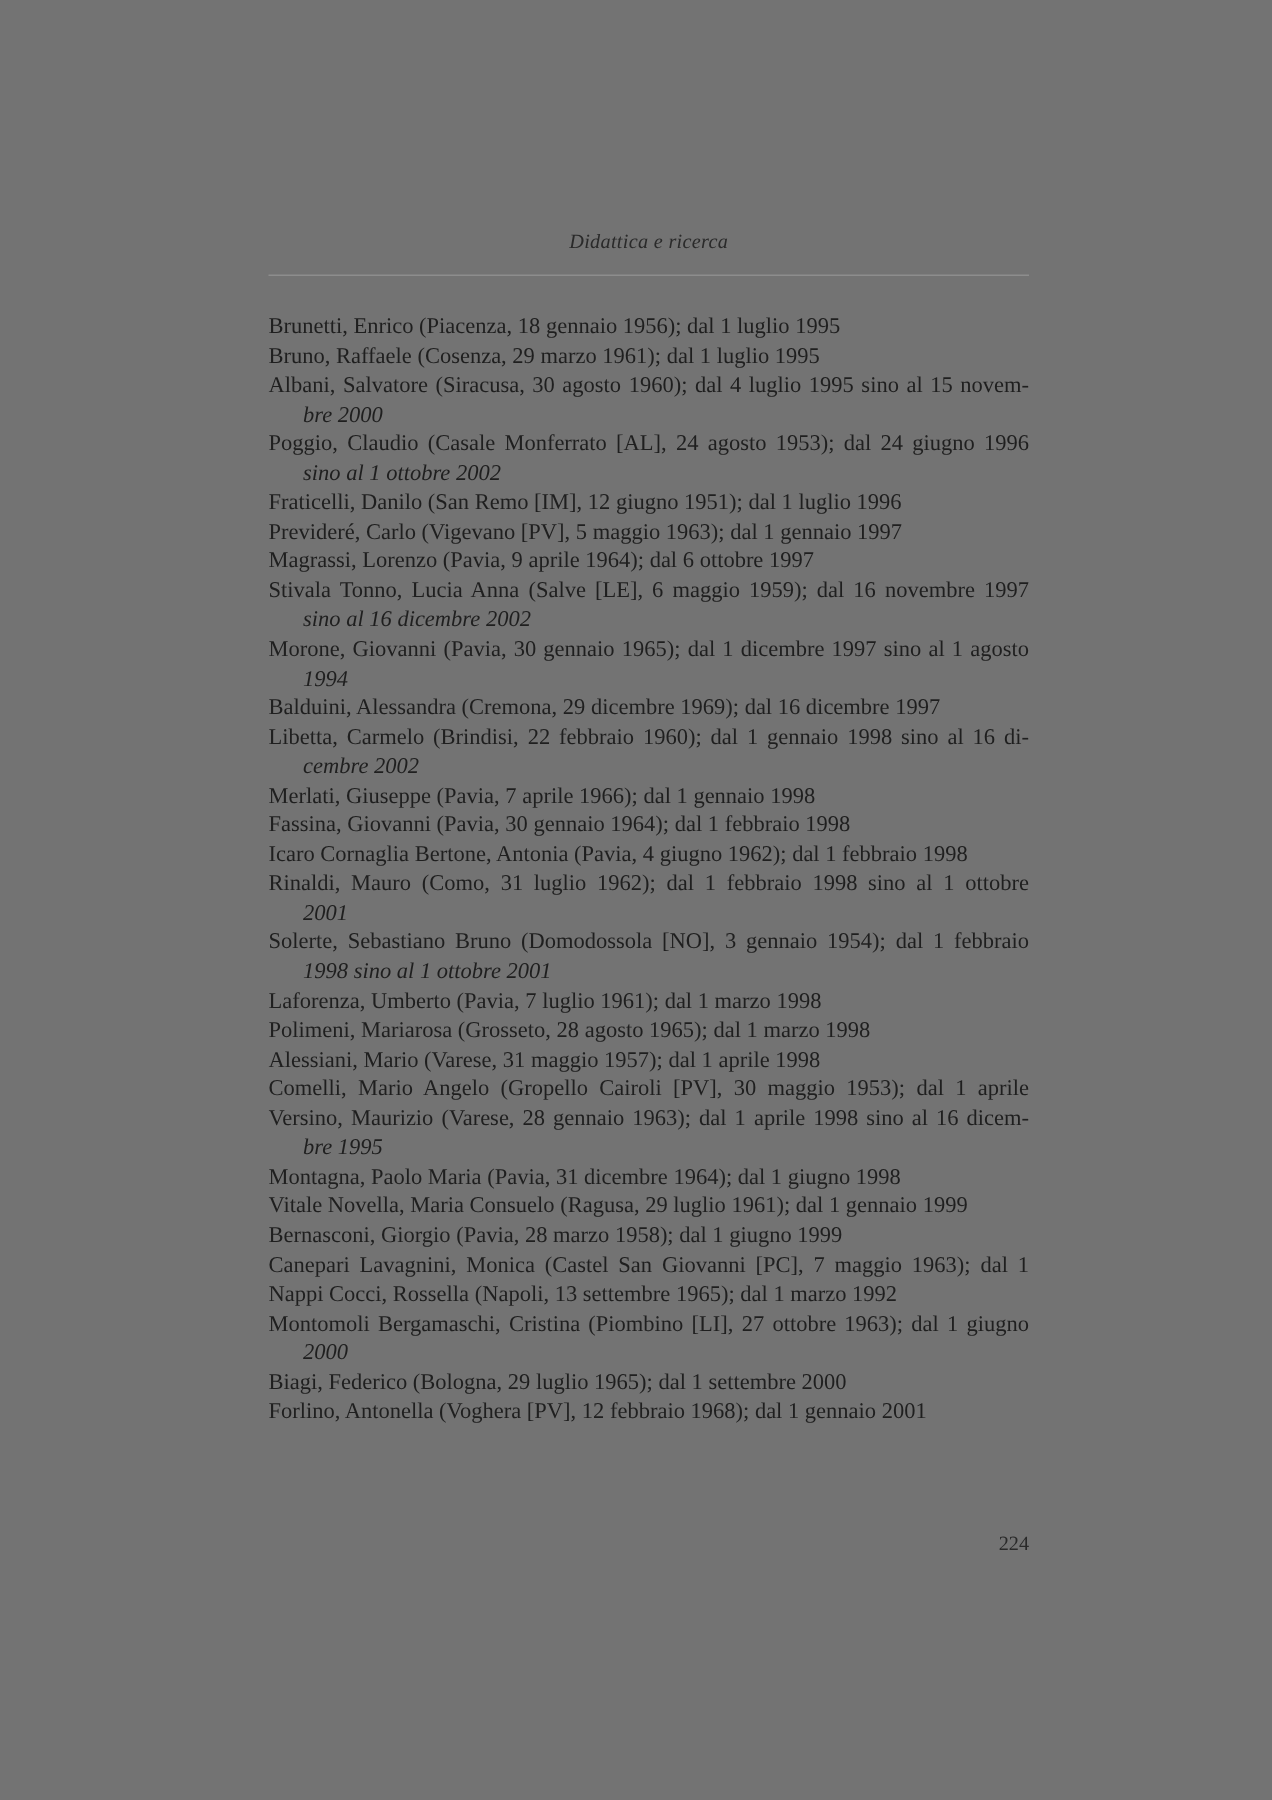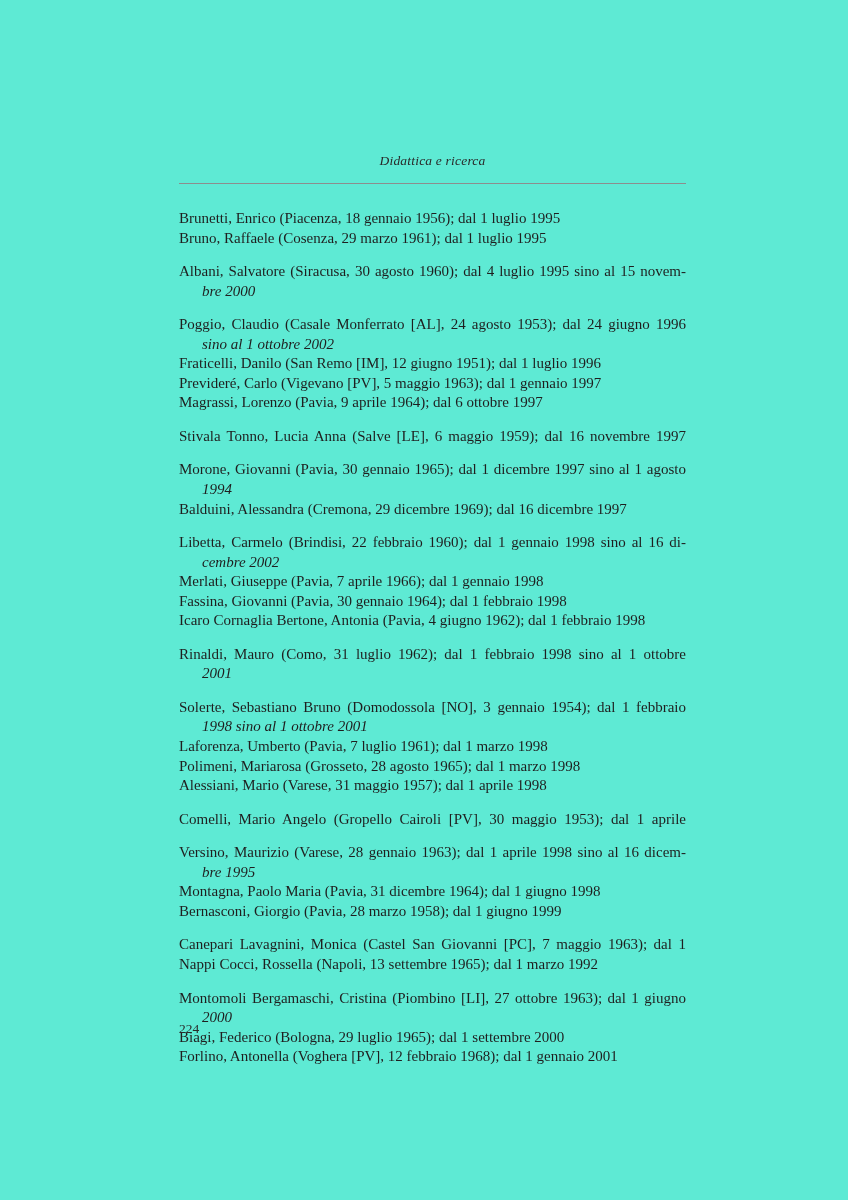--- a/index.html
+++ b/index.html
@@ -12,21 +12,21 @@
     height: 1200px;
     position: relative;
     font-family: "Liberation Serif", serif;
     color: #1f1f1f;
   }
   .page {
     position: absolute;
     left: 0; top: 0;
     width: 848px;
     height: 1200px;
-    background: #5eead4;
+    background: #737373;
   }
   .column {
     position: absolute;
     left: 179px;
     width: 507px;
   }
   .running-head {
     top: 153px;
     text-align: center;
     font-style: italic;
@@ -46,29 +46,28 @@
   }
   .line {
     height: 19.55px;
     overflow: hidden;
     white-space: nowrap;
   }
   .line.full {
     white-space: normal;
     text-align: justify;
     text-align-last: justify;
-    margin-top: 14px;
   }
   .line.cont {
     padding-left: 23px;
     font-style: italic;
   }
   .folio {
     top: 1021px;
-    text-align: left;
+    text-align: right;
     font-size: 13.5px;
     color: #2a2a2a;
   }
 </style>
 </head>
 <body>
 
 <div class="page">
   <div class="column running-head">Didattica e ricerca</div>
   <div class="column rule"></div>
@@ -76,39 +75,41 @@
       <div class="line">Brunetti, Enrico (Piacenza, 18 gennaio 1956); dal 1 luglio 1995</div>
       <div class="line">Bruno, Raffaele (Cosenza, 29 marzo 1961); dal 1 luglio 1995</div>
       <div class="line full">Albani, Salvatore (Siracusa, 30 agosto 1960); dal 4 luglio 1995 sino al 15 novem-</div>
       <div class="line cont">bre 2000</div>
       <div class="line full">Poggio, Claudio (Casale Monferrato [AL], 24 agosto 1953); dal 24 giugno 1996</div>
       <div class="line cont">sino al 1 ottobre 2002</div>
       <div class="line">Fraticelli, Danilo (San Remo [IM], 12 giugno 1951); dal 1 luglio 1996</div>
       <div class="line">Previderé, Carlo (Vigevano [PV], 5 maggio 1963); dal 1 gennaio 1997</div>
       <div class="line">Magrassi, Lorenzo (Pavia, 9 aprile 1964); dal 6 ottobre 1997</div>
       <div class="line full">Stivala Tonno, Lucia Anna (Salve [LE], 6 maggio 1959); dal 16 novembre 1997</div>
+      <div class="line cont">sino al 16 dicembre 2002</div>
       <div class="line full">Morone, Giovanni (Pavia, 30 gennaio 1965); dal 1 dicembre 1997 sino al 1 agosto</div>
       <div class="line cont">1994</div>
       <div class="line">Balduini, Alessandra (Cremona, 29 dicembre 1969); dal 16 dicembre 1997</div>
       <div class="line full">Libetta, Carmelo (Brindisi, 22 febbraio 1960); dal 1 gennaio 1998 sino al 16 di-</div>
       <div class="line cont">cembre 2002</div>
       <div class="line">Merlati, Giuseppe (Pavia, 7 aprile 1966); dal 1 gennaio 1998</div>
       <div class="line">Fassina, Giovanni (Pavia, 30 gennaio 1964); dal 1 febbraio 1998</div>
       <div class="line">Icaro Cornaglia Bertone, Antonia (Pavia, 4 giugno 1962); dal 1 febbraio 1998</div>
       <div class="line full">Rinaldi, Mauro (Como, 31 luglio 1962); dal 1 febbraio 1998 sino al 1 ottobre</div>
       <div class="line cont">2001</div>
       <div class="line full">Solerte, Sebastiano Bruno (Domodossola [NO], 3 gennaio 1954); dal 1 febbraio</div>
       <div class="line cont">1998 sino al 1 ottobre 2001</div>
       <div class="line">Laforenza, Umberto (Pavia, 7 luglio 1961); dal 1 marzo 1998</div>
       <div class="line">Polimeni, Mariarosa (Grosseto, 28 agosto 1965); dal 1 marzo 1998</div>
       <div class="line">Alessiani, Mario (Varese, 31 maggio 1957); dal 1 aprile 1998</div>
       <div class="line full">Comelli, Mario Angelo (Gropello Cairoli [PV], 30 maggio 1953); dal 1 aprile</div>
       <div class="line full">Versino, Maurizio (Varese, 28 gennaio 1963); dal 1 aprile 1998 sino al 16 dicem-</div>
       <div class="line cont">bre 1995</div>
       <div class="line">Montagna, Paolo Maria (Pavia, 31 dicembre 1964); dal 1 giugno 1998</div>
+      <div class="line">Vitale Novella, Maria Consuelo (Ragusa, 29 luglio 1961); dal 1 gennaio 1999</div>
       <div class="line">Bernasconi, Giorgio (Pavia, 28 marzo 1958); dal 1 giugno 1999</div>
       <div class="line full">Canepari Lavagnini, Monica (Castel San Giovanni [PC], 7 maggio 1963); dal 1</div>
       <div class="line">Nappi Cocci, Rossella (Napoli, 13 settembre 1965); dal 1 marzo 1992</div>
       <div class="line full">Montomoli Bergamaschi, Cristina (Piombino [LI], 27 ottobre 1963); dal 1 giugno</div>
       <div class="line cont">2000</div>
       <div class="line">Biagi, Federico (Bologna, 29 luglio 1965); dal 1 settembre 2000</div>
       <div class="line">Forlino, Antonella (Voghera [PV], 12 febbraio 1968); dal 1 gennaio 2001</div>
     </div>
   <div class="column folio">224</div>
 </div>

